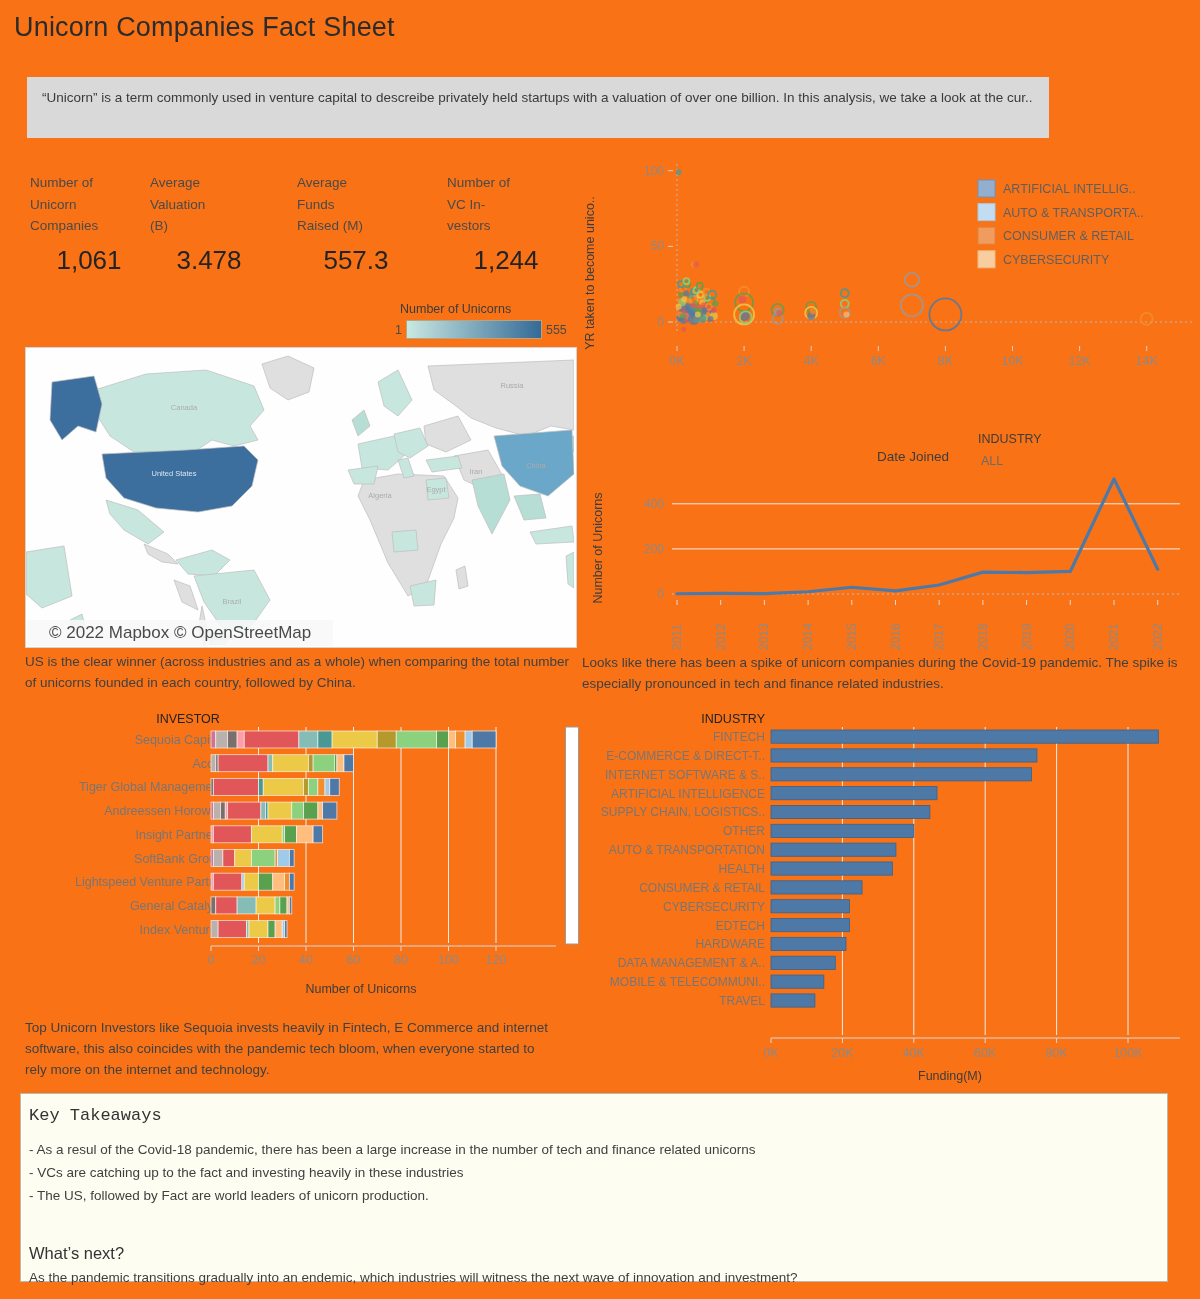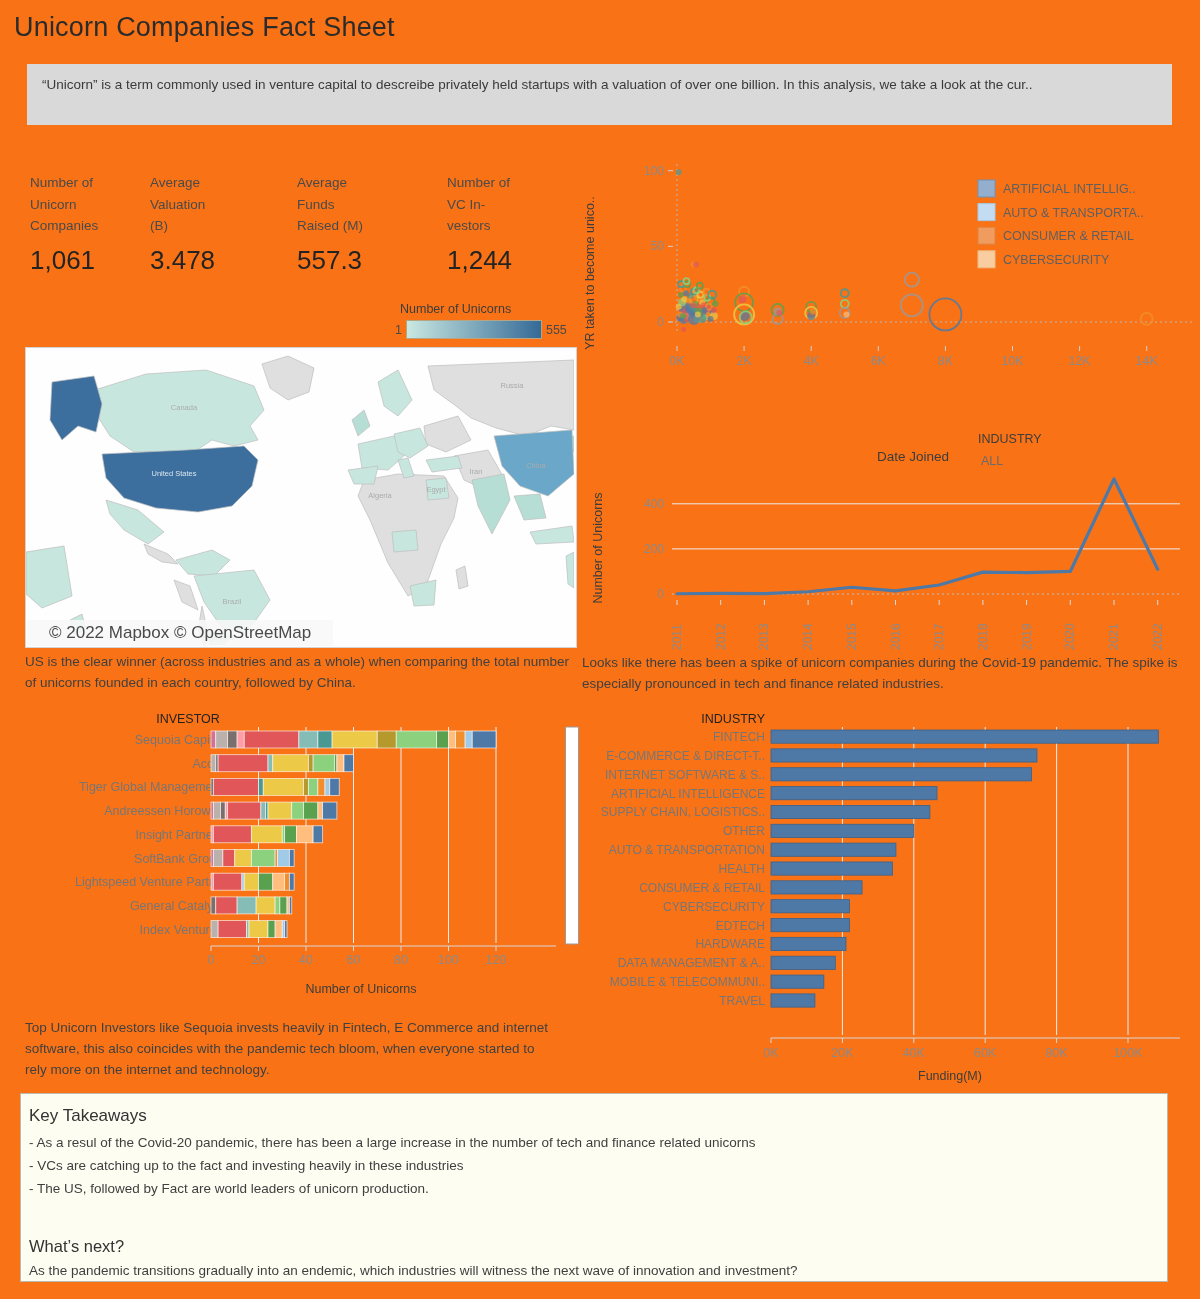--- a/index.html
+++ b/index.html
@@ -1,35 +1,35 @@
 <!DOCTYPE html>
 <html><head>
 <meta charset="utf-8">
 <style>
   html,body{margin:0;padding:0;background:#ffffff;}
   body{font-family:"Liberation Sans",sans-serif;}
   .page{position:relative;width:1200px;height:1299px;overflow:hidden;background:#f97316;color:#2b2b2b;}
   .title{position:absolute;left:14px;top:12px;margin:0;font-size:27px;font-weight:400;color:#2b2b2b;letter-spacing:.2px;}
-  .banner{position:absolute;left:27px;top:64px;width:1145px;height:61px;background:#d9d9d9;}
+  .banner{position:absolute;left:27px;top:77px;width:1022px;height:61px;background:#d9d9d9;}
   .banner span{display:block;padding:13px 16px 0 15px;font-size:13.5px;color:#3a3a3a;}
   .kpi{position:absolute;width:118px;}
   .kpi-label{font-size:13.5px;color:#4a4a4a;line-height:1.6;white-space:pre-line;}
-  .kpi-value{margin-top:8px;font-size:26px;color:#232323;text-align:left;}
+  .kpi-value{margin-top:8px;font-size:26px;color:#232323;text-align:center;}
   .color-legend{position:absolute;left:395px;top:302px;width:185px;}
   .cl-title{font-size:12.5px;color:#3c3c3c;margin-left:5px;margin-bottom:4px;}
   .cl-row{display:flex;align-items:center;}
   .cl-min,.cl-max{font-size:12.5px;color:#4a4a4a;}
   .cl-bar{display:inline-block;width:134px;height:17px;border:1px solid #b5a583;margin:0 4px;}
   .map{position:absolute;left:25px;top:347px;width:550px;height:299px;border:1px solid #d4d4d4;background:#fefefe;}
   .attrib{position:absolute;left:1px;bottom:1px;background:rgba(248,248,248,.88);padding:3px 22px;font-size:17px;color:#4a4a4a;}
   .caption{position:absolute;font-size:13.5px;color:#404040;line-height:1.55;}
   .chartbox{position:absolute;}
   svg text{font-family:"Liberation Sans",sans-serif;}
   .takeaways{position:absolute;left:20px;top:1093px;width:1146px;height:187px;background:#fefdf2;border:1px solid #b9b9ad;}
-  .tk-head{margin:12px 0 6px 8px;font-size:17px;color:#333333;}
+  .tk-head{margin:12px 0 14px 8px;font-size:17px;color:#333333;font-family:Liberation Mono, monospace;}
   .tk-line{margin-left:8px;font-size:13.5px;color:#3f3f3f;line-height:1.7;}
   .tk-next{margin:36px 0 4px 8px;font-size:16.5px;color:#333333;}
 </style>
 </head>
 <body>
 
 <div class="page">
   <h1 class="title">Unicorn Companies Fact Sheet</h1>
 
   <div class="banner">
@@ -454,19 +454,19 @@
         <rect x="191" y="251.20000000000002" width="64.25999999999999" height="13.2" fill="#4e79a7" stroke="#39618c" stroke-width="0.8"></rect>
         <text x="185" y="281.05" font-size="12" fill="#767676" text-anchor="end">MOBILE &amp; TELECOMMUNI..</text>
         <rect x="191" y="270.05" width="52.836" height="13.2" fill="#4e79a7" stroke="#39618c" stroke-width="0.8"></rect>
         <text x="185" y="299.90000000000003" font-size="12" fill="#767676" text-anchor="end">TRAVEL</text>
         <rect x="191" y="288.90000000000003" width="43.911" height="13.2" fill="#4e79a7" stroke="#39618c" stroke-width="0.8"></rect>
         <text x="370" y="375" font-size="12.5" fill="#3c3c3c" text-anchor="middle">Funding(M)</text>
       </svg></div>
 
   <div class="takeaways">
     <div class="tk-head">Key Takeaways</div>
-    <div class="tk-line">- As a resul of the Covid-20 pandemic, there has been a large increase in the number of tech and finance related unicorns</div>
+    <div class="tk-line">- As a resul of the Covid-18 pandemic, there has been a large increase in the number of tech and finance related unicorns</div>
     <div class="tk-line">- VCs are catching up to the fact and investing heavily in these industries</div>
     <div class="tk-line">- The US, followed by Fact are world leaders of unicorn production.</div>
     <div class="tk-next">What’s next?</div>
     <div class="tk-line">As the pandemic transitions gradually into an endemic, which industries will witness the next wave of innovation and investment?</div>
   </div>
 </div>
 
 </body></html>

